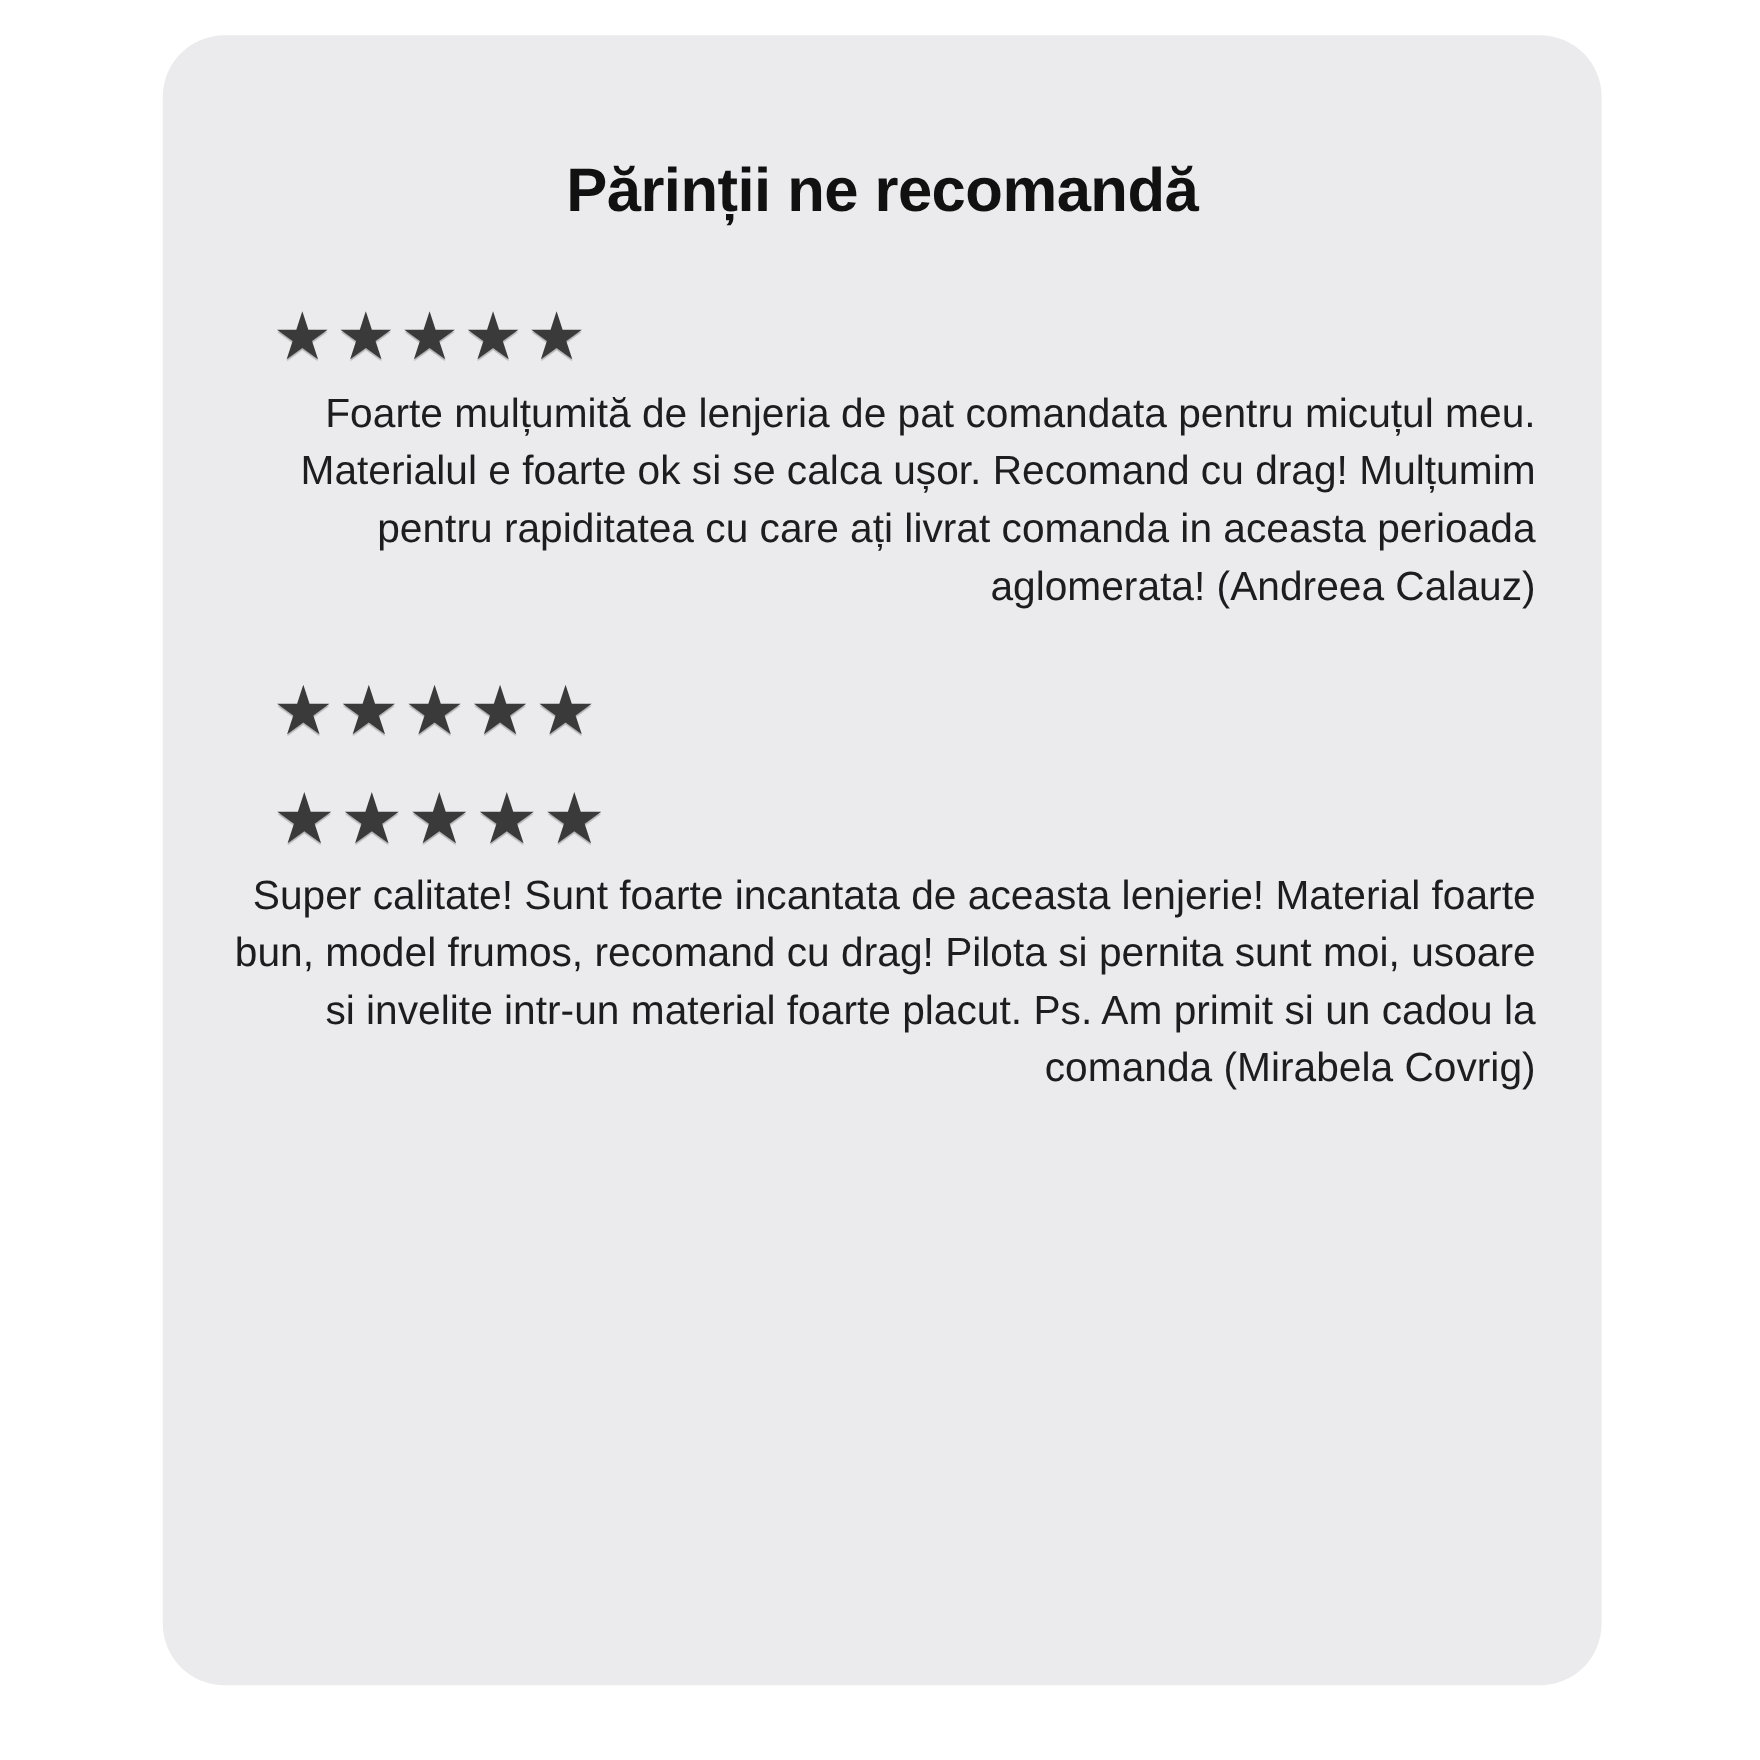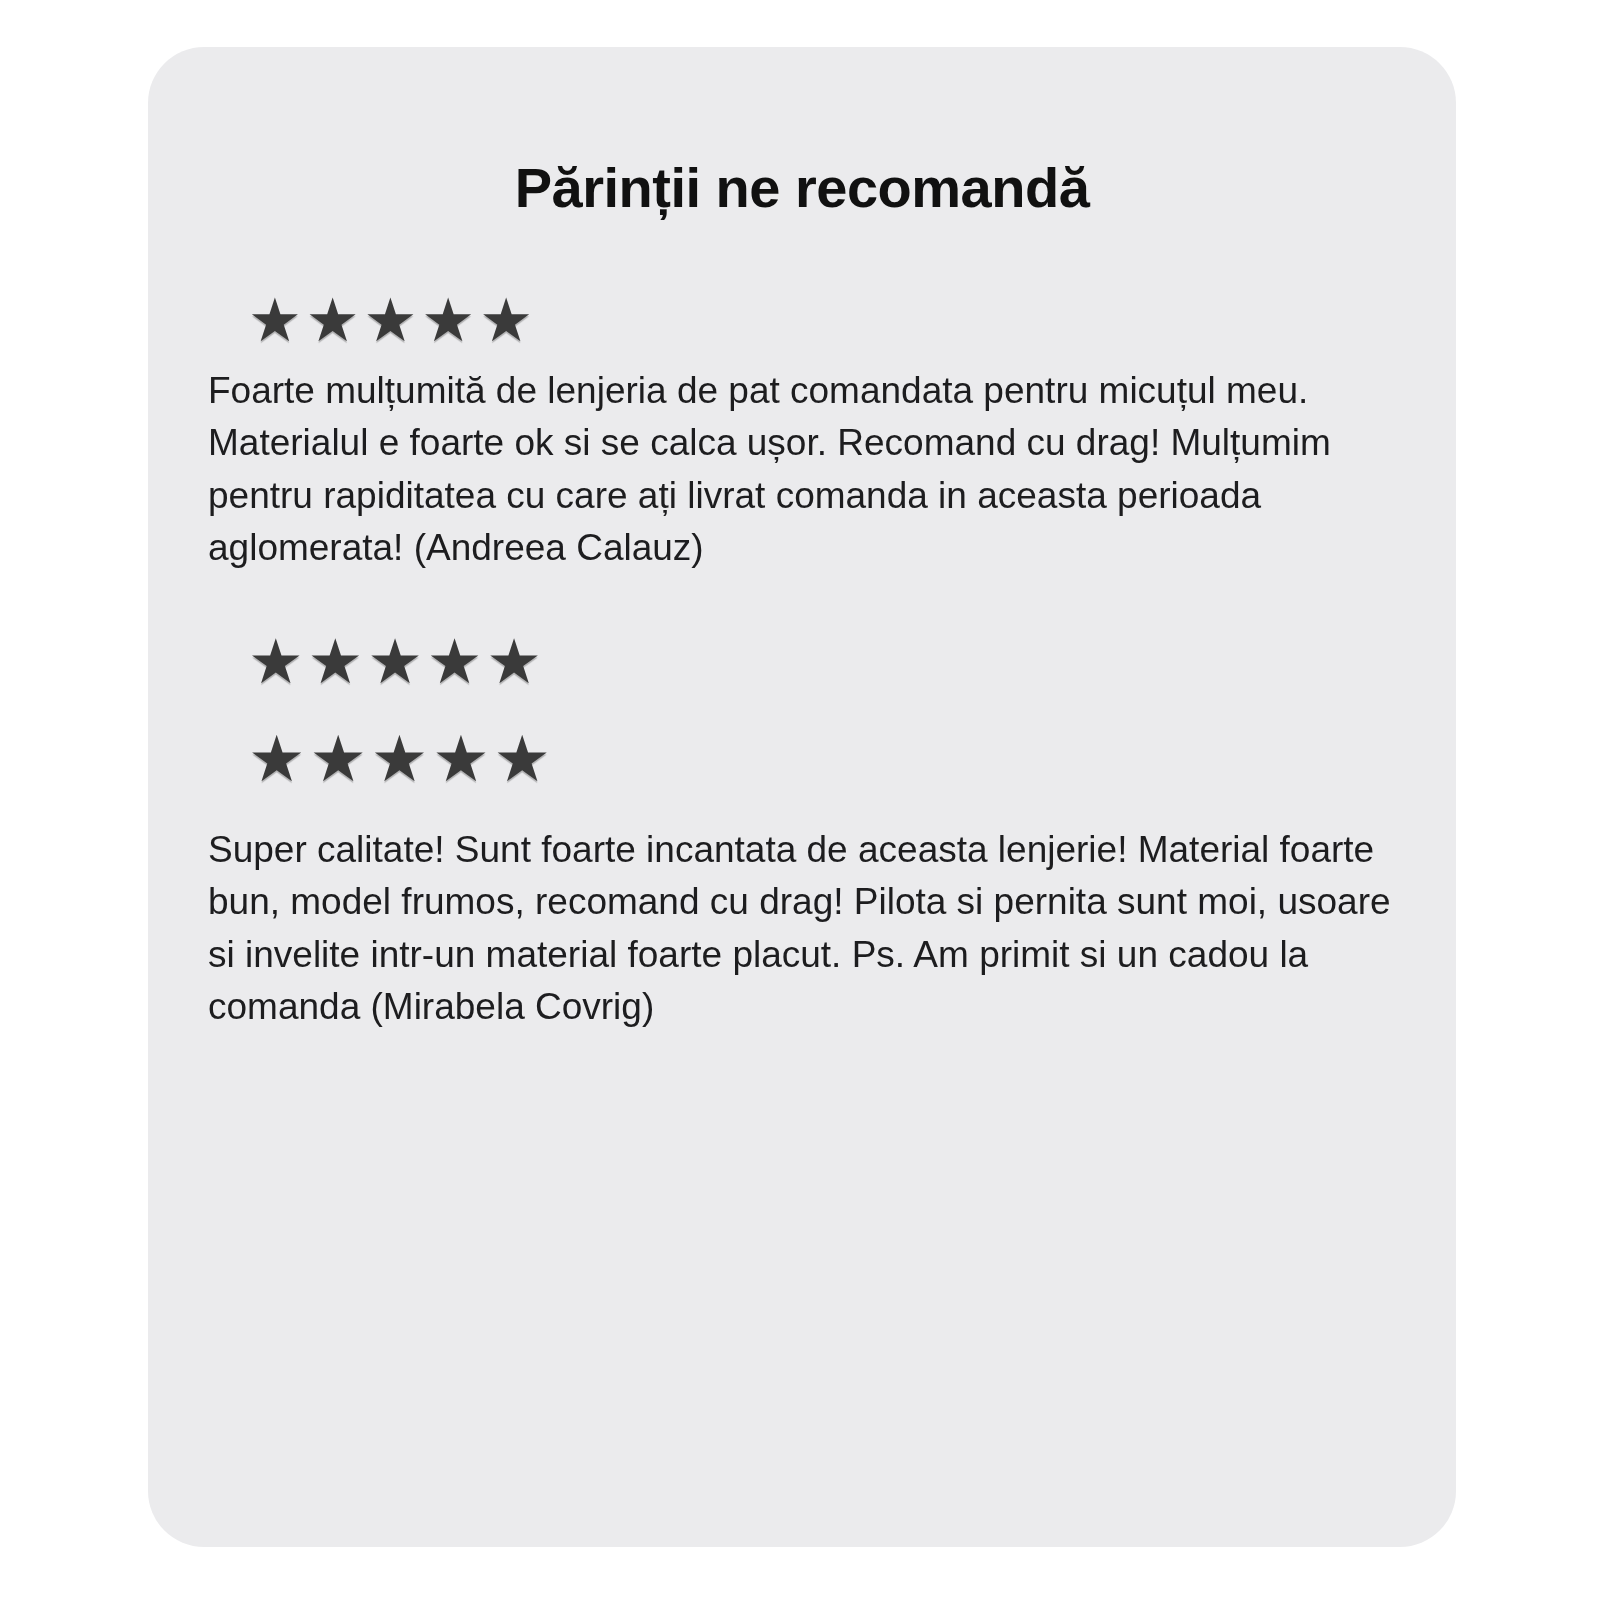--- a/index.html
+++ b/index.html
@@ -10,21 +10,21 @@
     width: 1600px;
     height: 1600px;
     background: #ffffff;
     font-family: "Liberation Sans", sans-serif;
     -webkit-font-smoothing: antialiased;
   }
 
   #testimonials-card {
     position: absolute;
     left: 148px;
-    top: 47px;
+    top: 32px;
     width: 1308px;
     height: 1500px;
     background: #ebebed;
     border-radius: 56px;
     box-sizing: border-box;
     padding: 0;
     overflow: hidden;
   }
 
   #card-title {
@@ -53,33 +53,33 @@
     font-size: 62px;
     line-height: 1.0;
     color: #3a3a3a;
     letter-spacing: 4px;
     white-space: nowrap;
     text-shadow: 0 2px 1px rgba(0,0,0,0.25);
   }
 
   .review-text {
     margin: 14px 0 0 0;
-    text-align: left;
+    text-align: right;
     font-size: 37px;
     line-height: 1.42;
     color: #1d1d1f;
     padding: 0 12px;
   }
 
   #review-0 .stars { font-size: 60px; }
   #review-1 { margin-top: 56px; }
   #review-1 .stars { font-size: 62px; }
   #review-2 { margin-top: 34px; }
   #review-2 .stars { font-size: 64px; }
-  #review-2 .review-text { margin-top: 33px; }
+  #review-2 .review-text { margin-top: 12px; }
 </style>
 </head>
 <body>
 
 <div id="testimonials-card">
 
   <h1 id="card-title">Părinții ne recomandă</h1>
 
   <div class="reviews">
 

